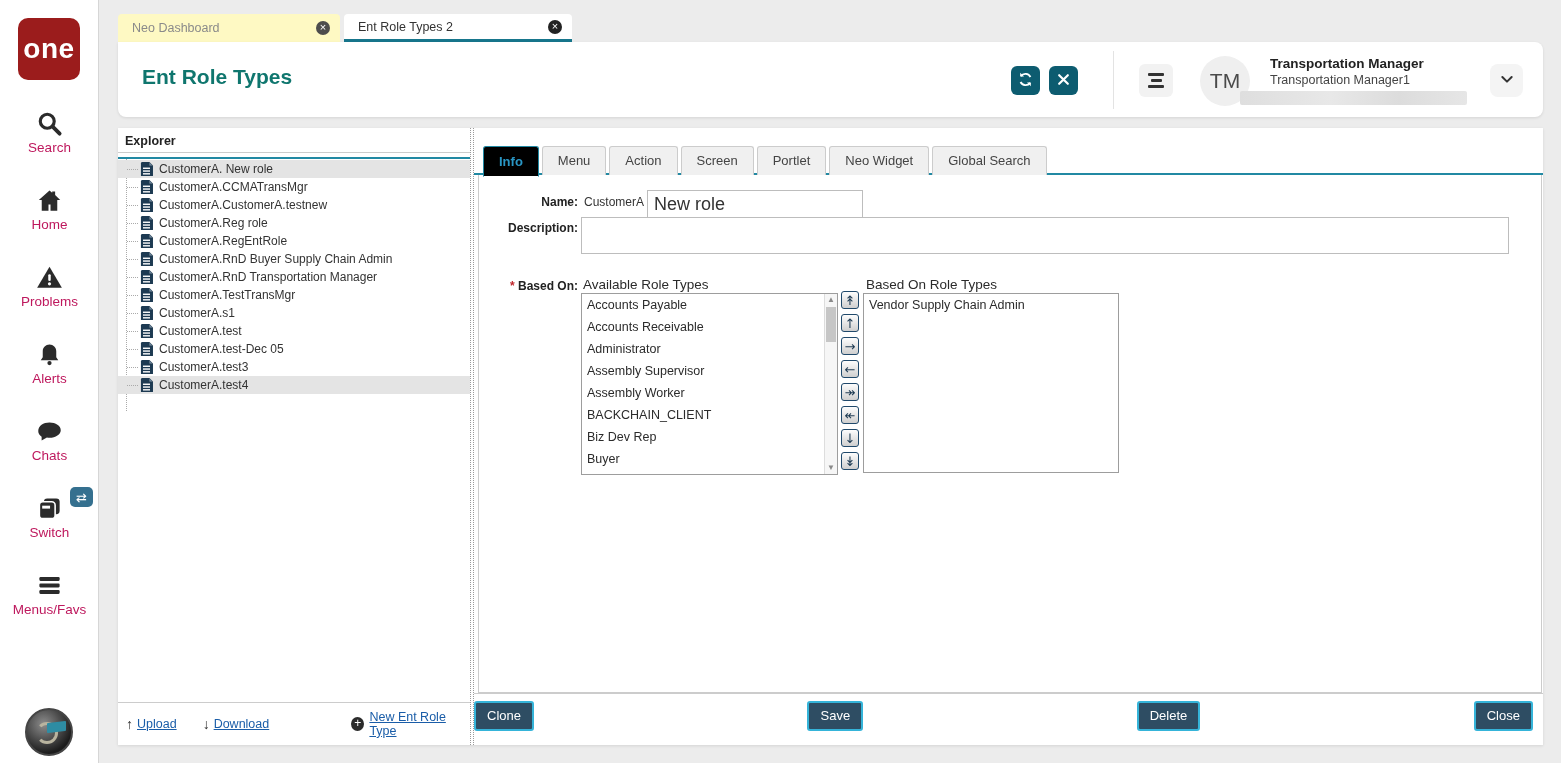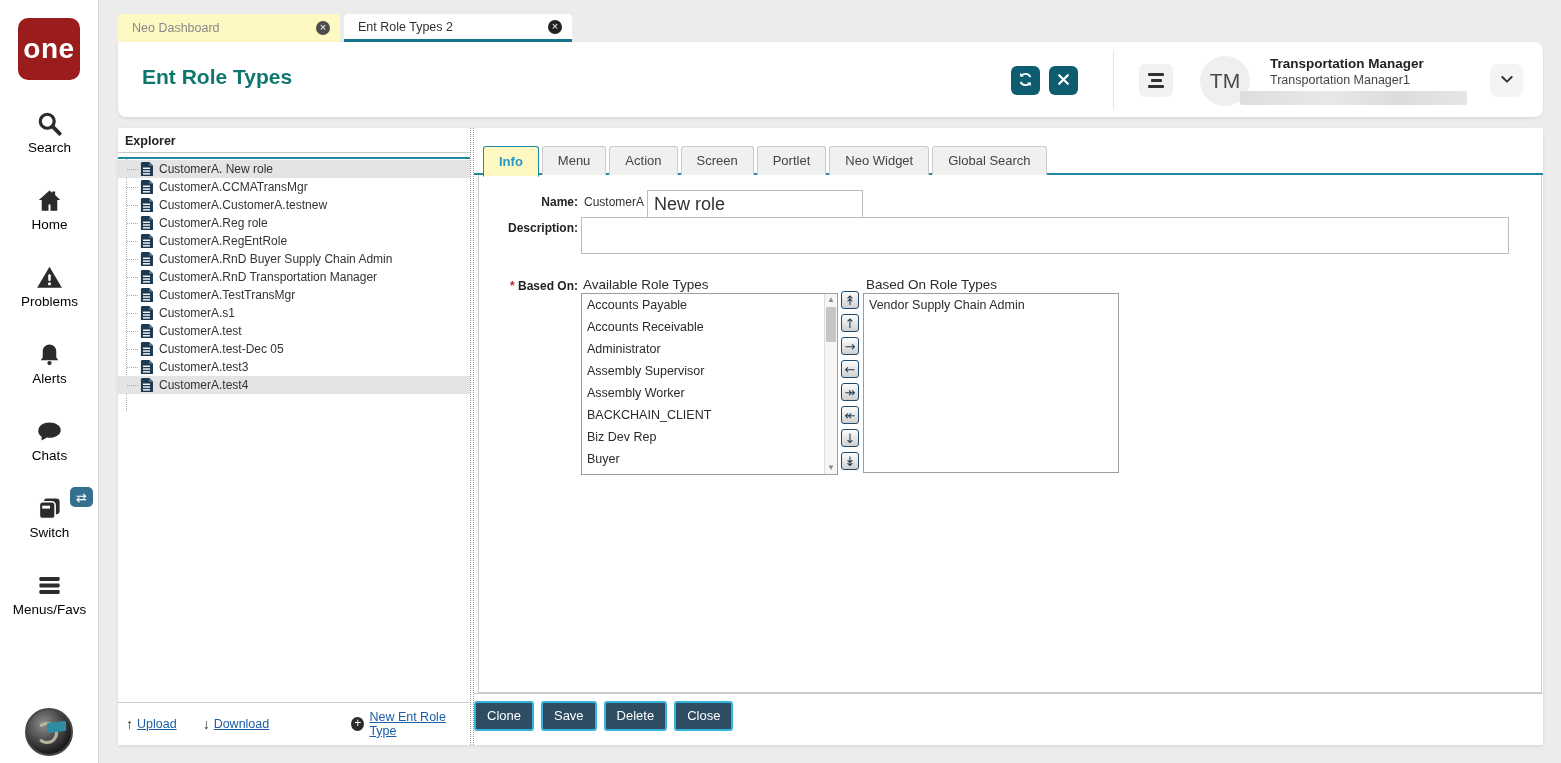--- a/index.html
+++ b/index.html
@@ -11,21 +11,21 @@
     color:#333;
   }
 
   
   .sidebar { position:absolute; left:0; top:0; width:99px; height:763px; background:#fff; border-right:1px solid #d6d6d6; }
   .logo { position:absolute; left:18px; top:18px; width:62px; height:62px; background:#9b1c1c; border-radius:10px;
           display:flex; align-items:center; justify-content:center; color:#fff; font-size:28px; font-weight:bold; letter-spacing:.5px;text-align:center; }
   .nav { position:absolute; top:94px; left:0; width:99px; display:flex; flex-direction:column; }
   .nav-item { height:77px; display:flex; flex-direction:column; align-items:center; justify-content:center; cursor:pointer; position:relative; }
   .nav-item svg { width:27px; height:27px; display:block; }
-  .nav-label { font-size:13.5px; color:#000000; margin-top:3px; }
+  .nav-label { font-size:13.5px; color:#be185d; margin-top:3px; }
   .switch-badge { position:absolute; left:70px; top:8px; width:23px; height:20px; background:#35708f; border-radius:5px;
                   color:#fff; font-size:13px; display:flex; align-items:center; justify-content:center; }
   .ai-avatar { position:absolute; left:25px; top:708px; width:48px; height:48px; border-radius:50%;
                background:radial-gradient(circle at 38% 32%, #8d8d8d, #1c1c1c 72%); border:2px solid #454545; }
   .ai-avatar::before { content:""; position:absolute; left:9px; top:12px; width:16px; height:16px; border-radius:50%;
                border:3px solid #b9b49f; border-left-color:transparent; }
   .ai-avatar::after { content:""; position:absolute; left:20px; top:12px; width:19px; height:10px; background:#2e8ca3;
                transform:skewY(-6deg); border-radius:1px; }
 
   
@@ -82,21 +82,21 @@
   .plus-icon { width:14px; height:14px; border-radius:50%; background:#2b2b2b; color:#fff; font-size:12px; line-height:13px;
                text-align:center; display:inline-block; margin-right:5px; }
   .fgrp-upload { margin-left:8px; display:flex; align-items:center; }
   .fgrp-download { margin-left:26px; display:flex; align-items:center; }
   .fgrp-new { margin-left:82px; display:flex; align-items:center; }
 
   
   .form-tabs { position:absolute; left:360px; top:17px; height:30px; display:flex; align-items:flex-end; padding-left:5px; z-index:2; }
   .ftab { height:29px; line-height:28px; padding:0 15px; font-size:13px; background:#f0f0f0; border:1px solid #ccc;
           border-bottom:none; margin-right:3px; border-radius:3px 3px 0 0; color:#444; cursor:pointer; }
-  .ftab.active { background:#fef9c3; border:1px solid #2189a3; border-bottom:1px solid #fff; color:#2996c4; height:31px;
+  .ftab.active { background:#000000; border:1px solid #2189a3; border-bottom:1px solid #fff; color:#2996c4; height:31px;
                  line-height:30px; margin-bottom:-2px; font-weight:bold; }
   .tabs-underline { position:absolute; left:356px; top:45px; width:1069px; height:2px; background:#2189a3; }
 
   
   .form-box { position:absolute; left:360px; top:47px; width:1064px; height:518px;
               border-left:1px solid #ccc; border-right:1px solid #ccc; border-bottom:1px solid #ccc; }
   .flabel { position:absolute; width:99px; text-align:right; font-size:12px; font-weight:bold; color:#222; }
   .req { color:#c0272d; }
   .lbl-name { left:0; top:20px; }
   .lbl-desc { left:0; top:46px; }
@@ -117,21 +117,21 @@
   .sb-up,.sb-down { position:absolute; left:0; width:12px; height:12px; color:#8a8a8a; font-size:8px; text-align:center; line-height:12px; cursor:pointer; }
   .sb-up { top:0; } .sb-down { bottom:0; }
   .sb-thumb { position:absolute; left:1px; top:13px; width:10px; height:35px; background:#c6c6c6; cursor:pointer; }
   .transfer-col { position:absolute; left:362px; top:116px; width:20px; display:flex; flex-direction:column; gap:5px; }
   .tr-btn { width:18px; height:18px; border:1px solid #20496b; border-radius:3px; color:#1d3a52;
             background:linear-gradient(#fdfdfd,#cfcfcf); font-size:13px; line-height:15px; text-align:center;
             cursor:pointer; padding:0; font-family:"DejaVu Sans",sans-serif; }
 
   
   .form-footer { position:absolute; left:356px; top:565px; width:1069px; height:44px; border-top:1px solid #ccc;
-                 display:flex; align-items:center; justify-content:flex-start; gap:7px; padding-right:10px; }
+                 display:flex; align-items:center; justify-content:space-between; gap:7px; padding-right:10px; }
   .action-btn { height:30px; padding:0 11px; background:#2e4d63; color:#fff; font-size:13px; border:2px solid #35b4d9;
                 border-radius:3px; cursor:pointer; font-family:inherit; }
 </style>
 </head>
 <body>
 
 <div class="sidebar">
   <div class="logo">one</div>
   <div class="nav">
     <div class="nav-item">

